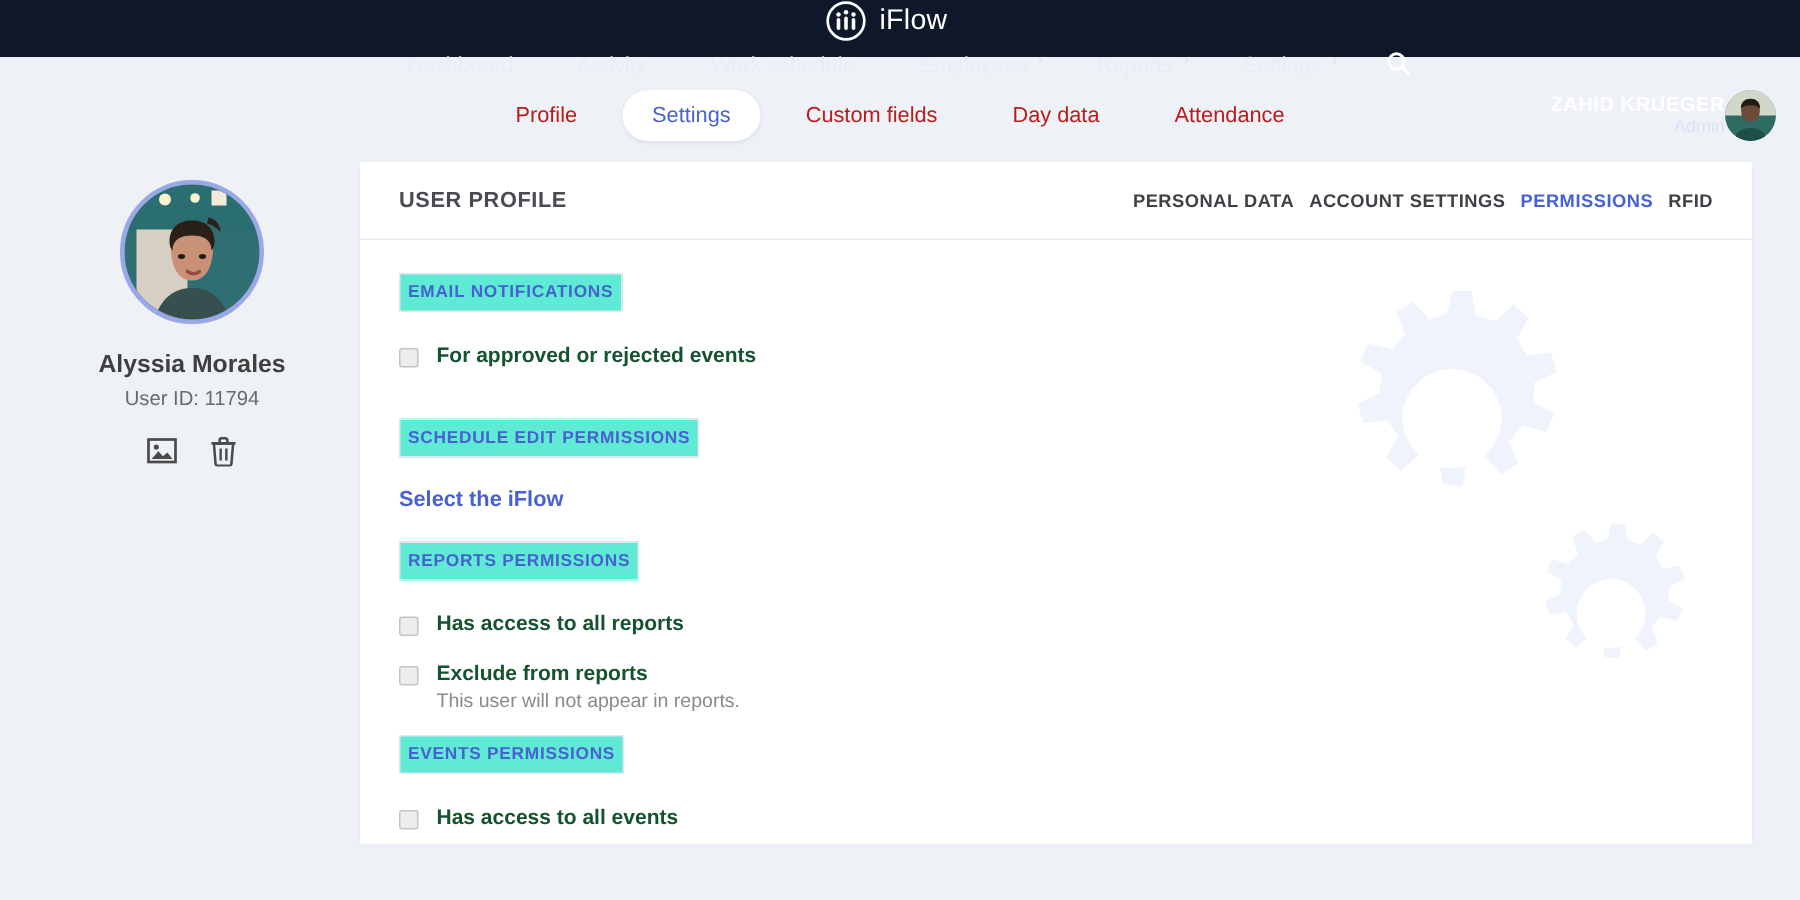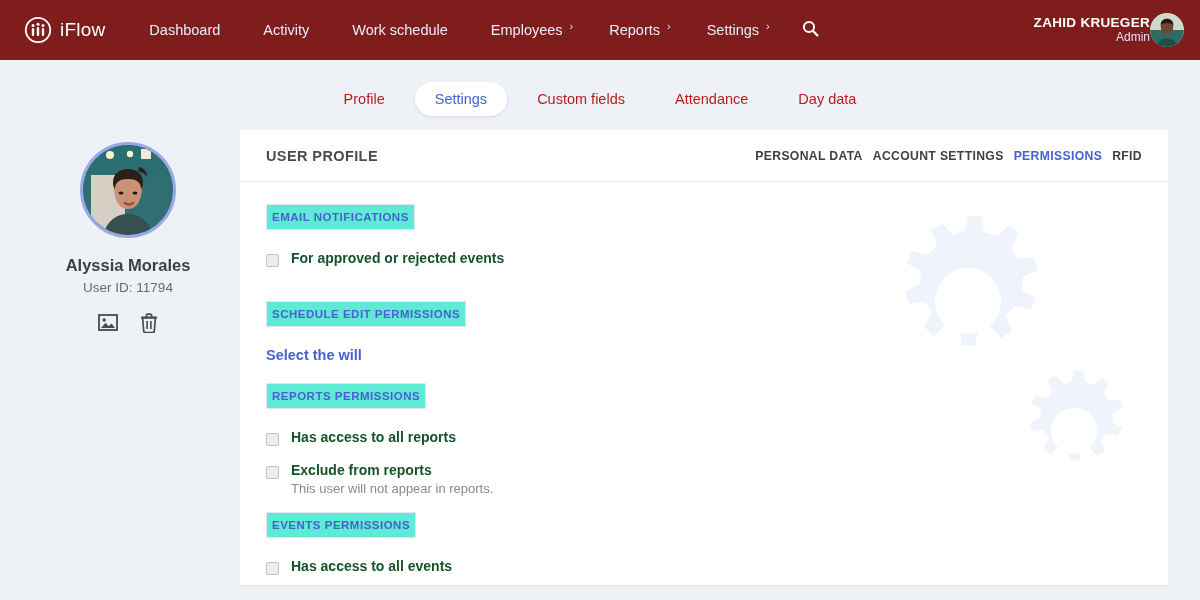--- a/index.html
+++ b/index.html
@@ -10,27 +10,28 @@
   }
   body {
     font-family: "Liberation Sans", sans-serif;
     background: #eef1f6;
     color: #3a3a3a;
     font-size: 14px;
   }
 
   
   .navbar {
-    height: 60px;
-    background: #7f1d1d;
+    height: 38px;
+    background: #0f172a;
     display: flex;
     align-items: center;
     padding: 0 16px 0 24px;
     position: relative;
     z-index: 20;
+    flex-direction: column;
   }
   .brand {
     display: flex;
     align-items: center;
     gap: 8px;
     margin-right: 26px;
   }
   .brand-mark { width: 28px; height: 28px; display: block; }
   .brand-text {
     color: #ffffff;
@@ -327,22 +328,22 @@
         </g>
       </svg>
     </span>
   </div>
 </div>
 
 <div class="tabbar">
   <div class="tab">Profile</div>
   <div class="tab active">Settings</div>
   <div class="tab">Custom fields</div>
+  <div class="tab">Day data</div>
   <div class="tab">Attendance</div>
-  <div class="tab">Day data</div>
 </div>
 
 <div class="layout">
 
   <div class="sidebar">
     <div class="avatar-big">
       <svg width="90" height="90" viewBox="0 0 90 90">
         <defs>
           <clipPath id="sideclip">
               <circle cx="45" cy="45" r="45"></circle>
@@ -419,21 +420,21 @@
         <div class="chk-row">
           <span class="chk"></span>
           <span class="chk-label">For approved or rejected events</span>
         </div>
 
         <div class="sp-34"></div>
 
         
         <div class="section-chip">SCHEDULE EDIT PERMISSIONS</div>
         <div class="sp-20"></div>
-        <div class="link-blue">Select the will</div>
+        <div class="link-blue">Select the iFlow</div>
 
         <div class="sp-20"></div>
 
         
         <div class="section-chip">REPORTS PERMISSIONS</div>
         <div class="sp-20"></div>
         <div class="chk-row">
           <span class="chk"></span>
           <span>
             <span class="chk-label">Has access to all reports</span>

